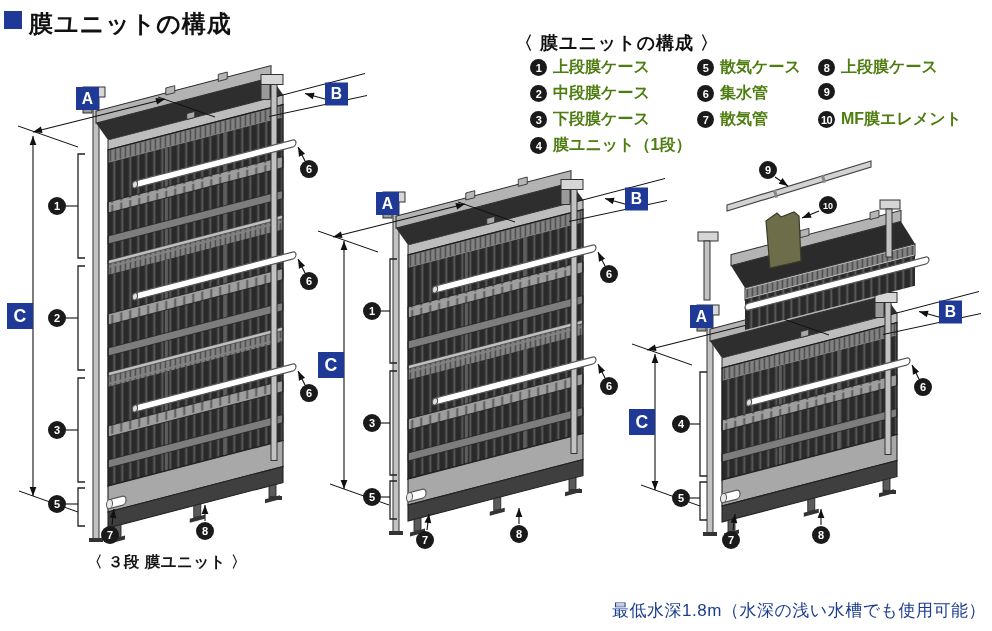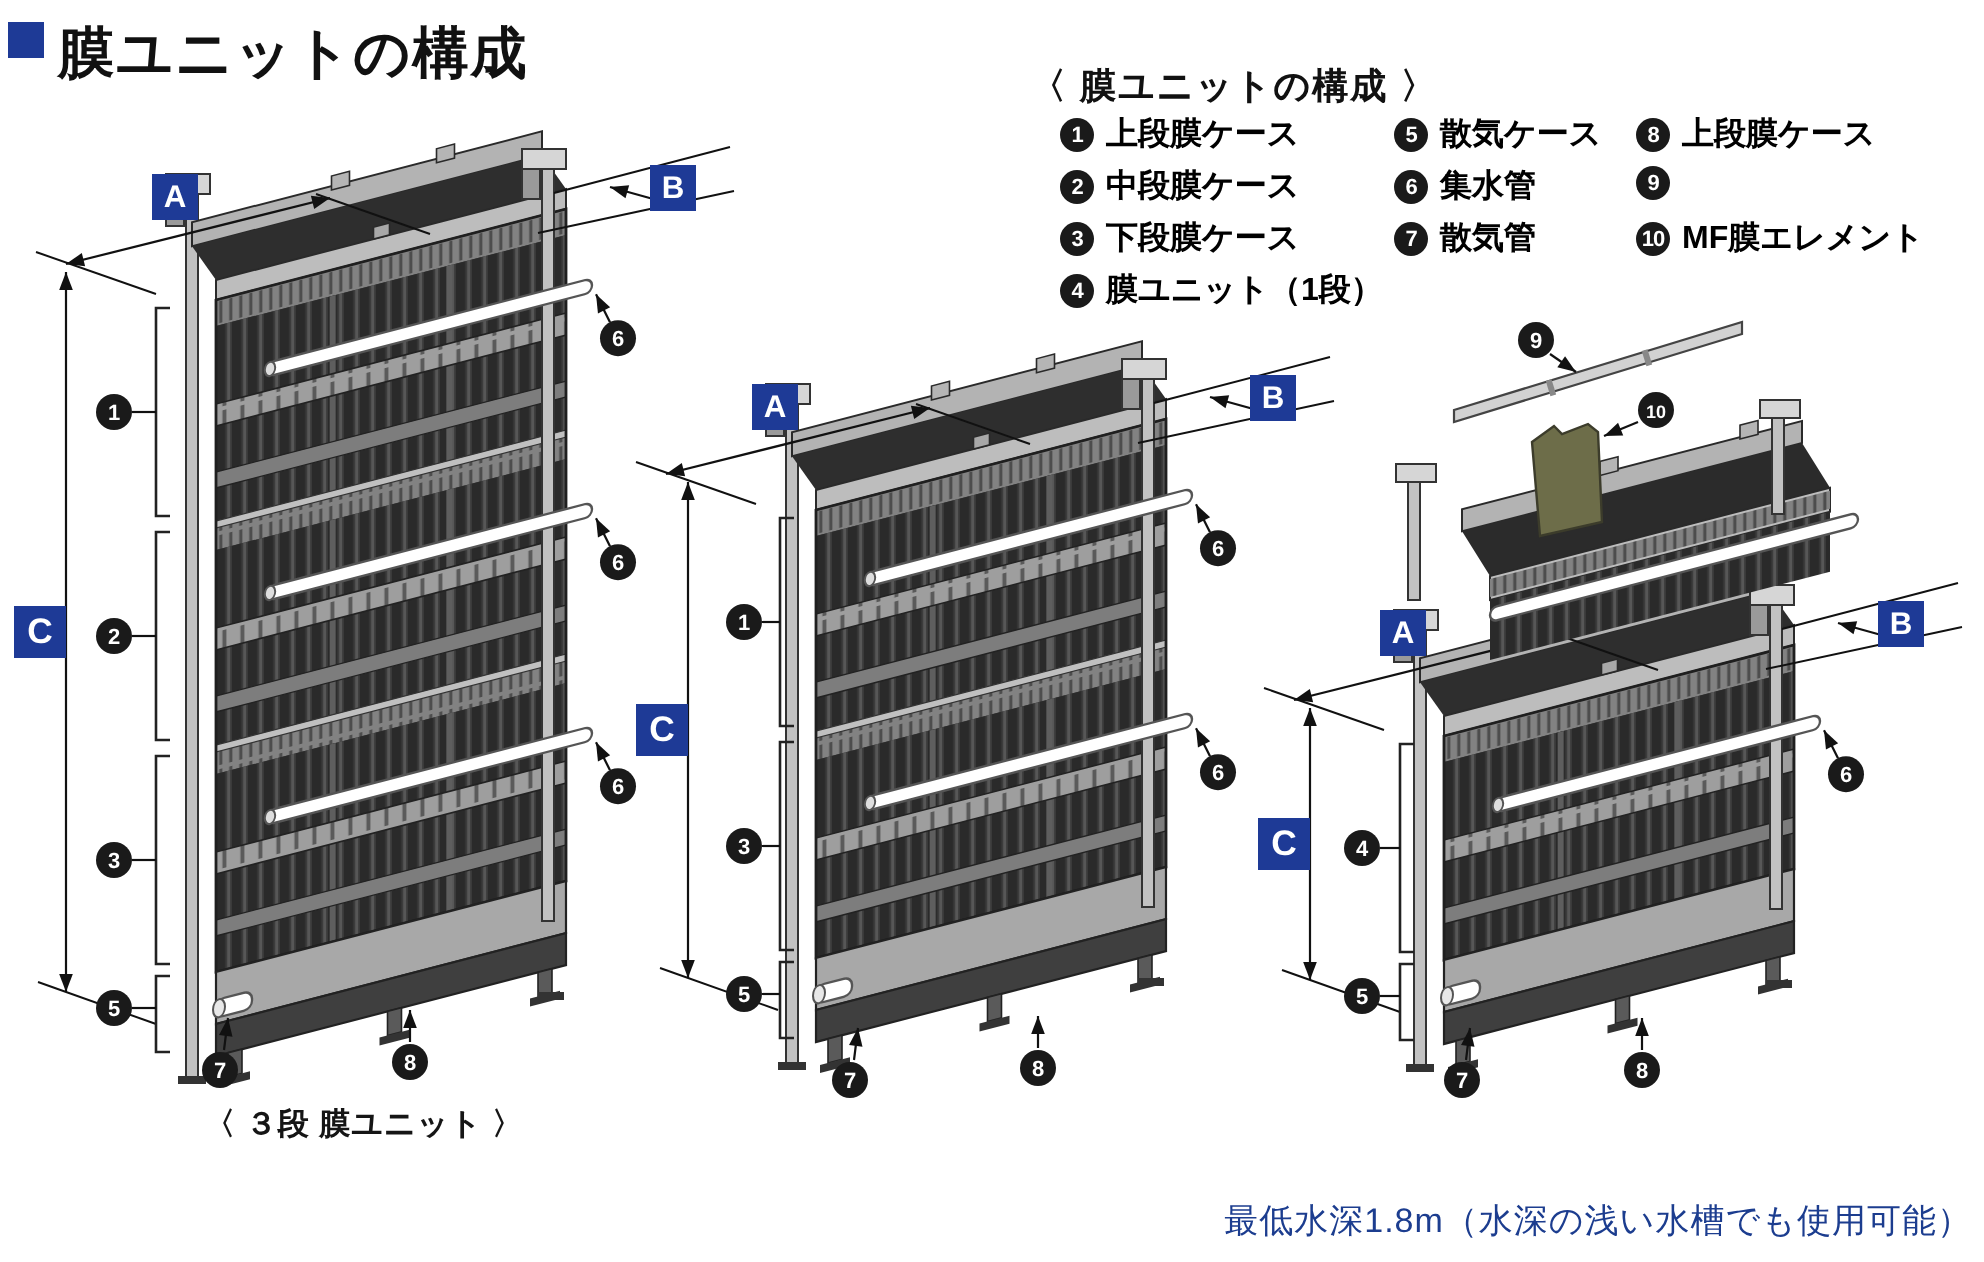--- a/index.html
+++ b/index.html
@@ -1,29 +1,29 @@
 <!DOCTYPE html>
 <html><head>
 <meta charset="utf-8">
 <style>
   html,body{margin:0;padding:0;background:#fff;width:992px;height:631px;overflow:hidden;
     font-family:"Liberation Sans","DejaVu Sans",sans-serif;}
   .stage{position:relative;width:992px;height:631px;background:#fff;}
   #art{position:absolute;left:0;top:0;}
   .page-title{position:absolute;left:4px;top:8px;display:flex;align-items:flex-start;gap:7px;z-index:5;}
   .title-square{width:18px;height:18px;margin-top:3px;background:#1e3a96;}
-  .title-text{font-size:28px;font-weight:700;color:#111;letter-spacing:1px;}
+  .title-text{font-size:24px;font-weight:700;color:#111;letter-spacing:1px;}
   .legend{position:absolute;left:515px;top:31px;width:475px;z-index:5;}
   .legend-title{font-size:18px;font-weight:700;color:#111;letter-spacing:1px;}
   .lg-item{position:absolute;display:flex;align-items:center;gap:6px;white-space:nowrap;}
   .lg-num{width:17px;height:17px;border-radius:50%;background:#1a1a1a;color:#fff;font-size:11px;
     font-weight:700;display:flex;align-items:center;justify-content:center;flex:0 0 17px;letter-spacing:-0.5px;}
-  .lg-label{font-size:16px;font-weight:700;color:#000000;}
+  .lg-label{font-size:16px;font-weight:700;color:#4d7c0f;}
   .caption{position:absolute;top:552px;transform:translateX(-50%);font-size:15.5px;font-weight:700;
-    color:#151515;white-space:nowrap;z-index:5;letter-spacing:0.5px;margin-left:15px;}
+    color:#151515;white-space:nowrap;z-index:5;letter-spacing:0.5px;}
   .note{position:absolute;right:6px;top:599px;font-size:17px;font-weight:400;color:#1c3d8f;z-index:5;letter-spacing:0.5px;}
 </style>
 </head>
 <body>
 
 <div class="stage">
 
   <svg id="art" width="992" height="631" viewBox="0 0 992 631">
       <defs>
         <pattern id="slats" width="8" height="8" patternUnits="userSpaceOnUse">

